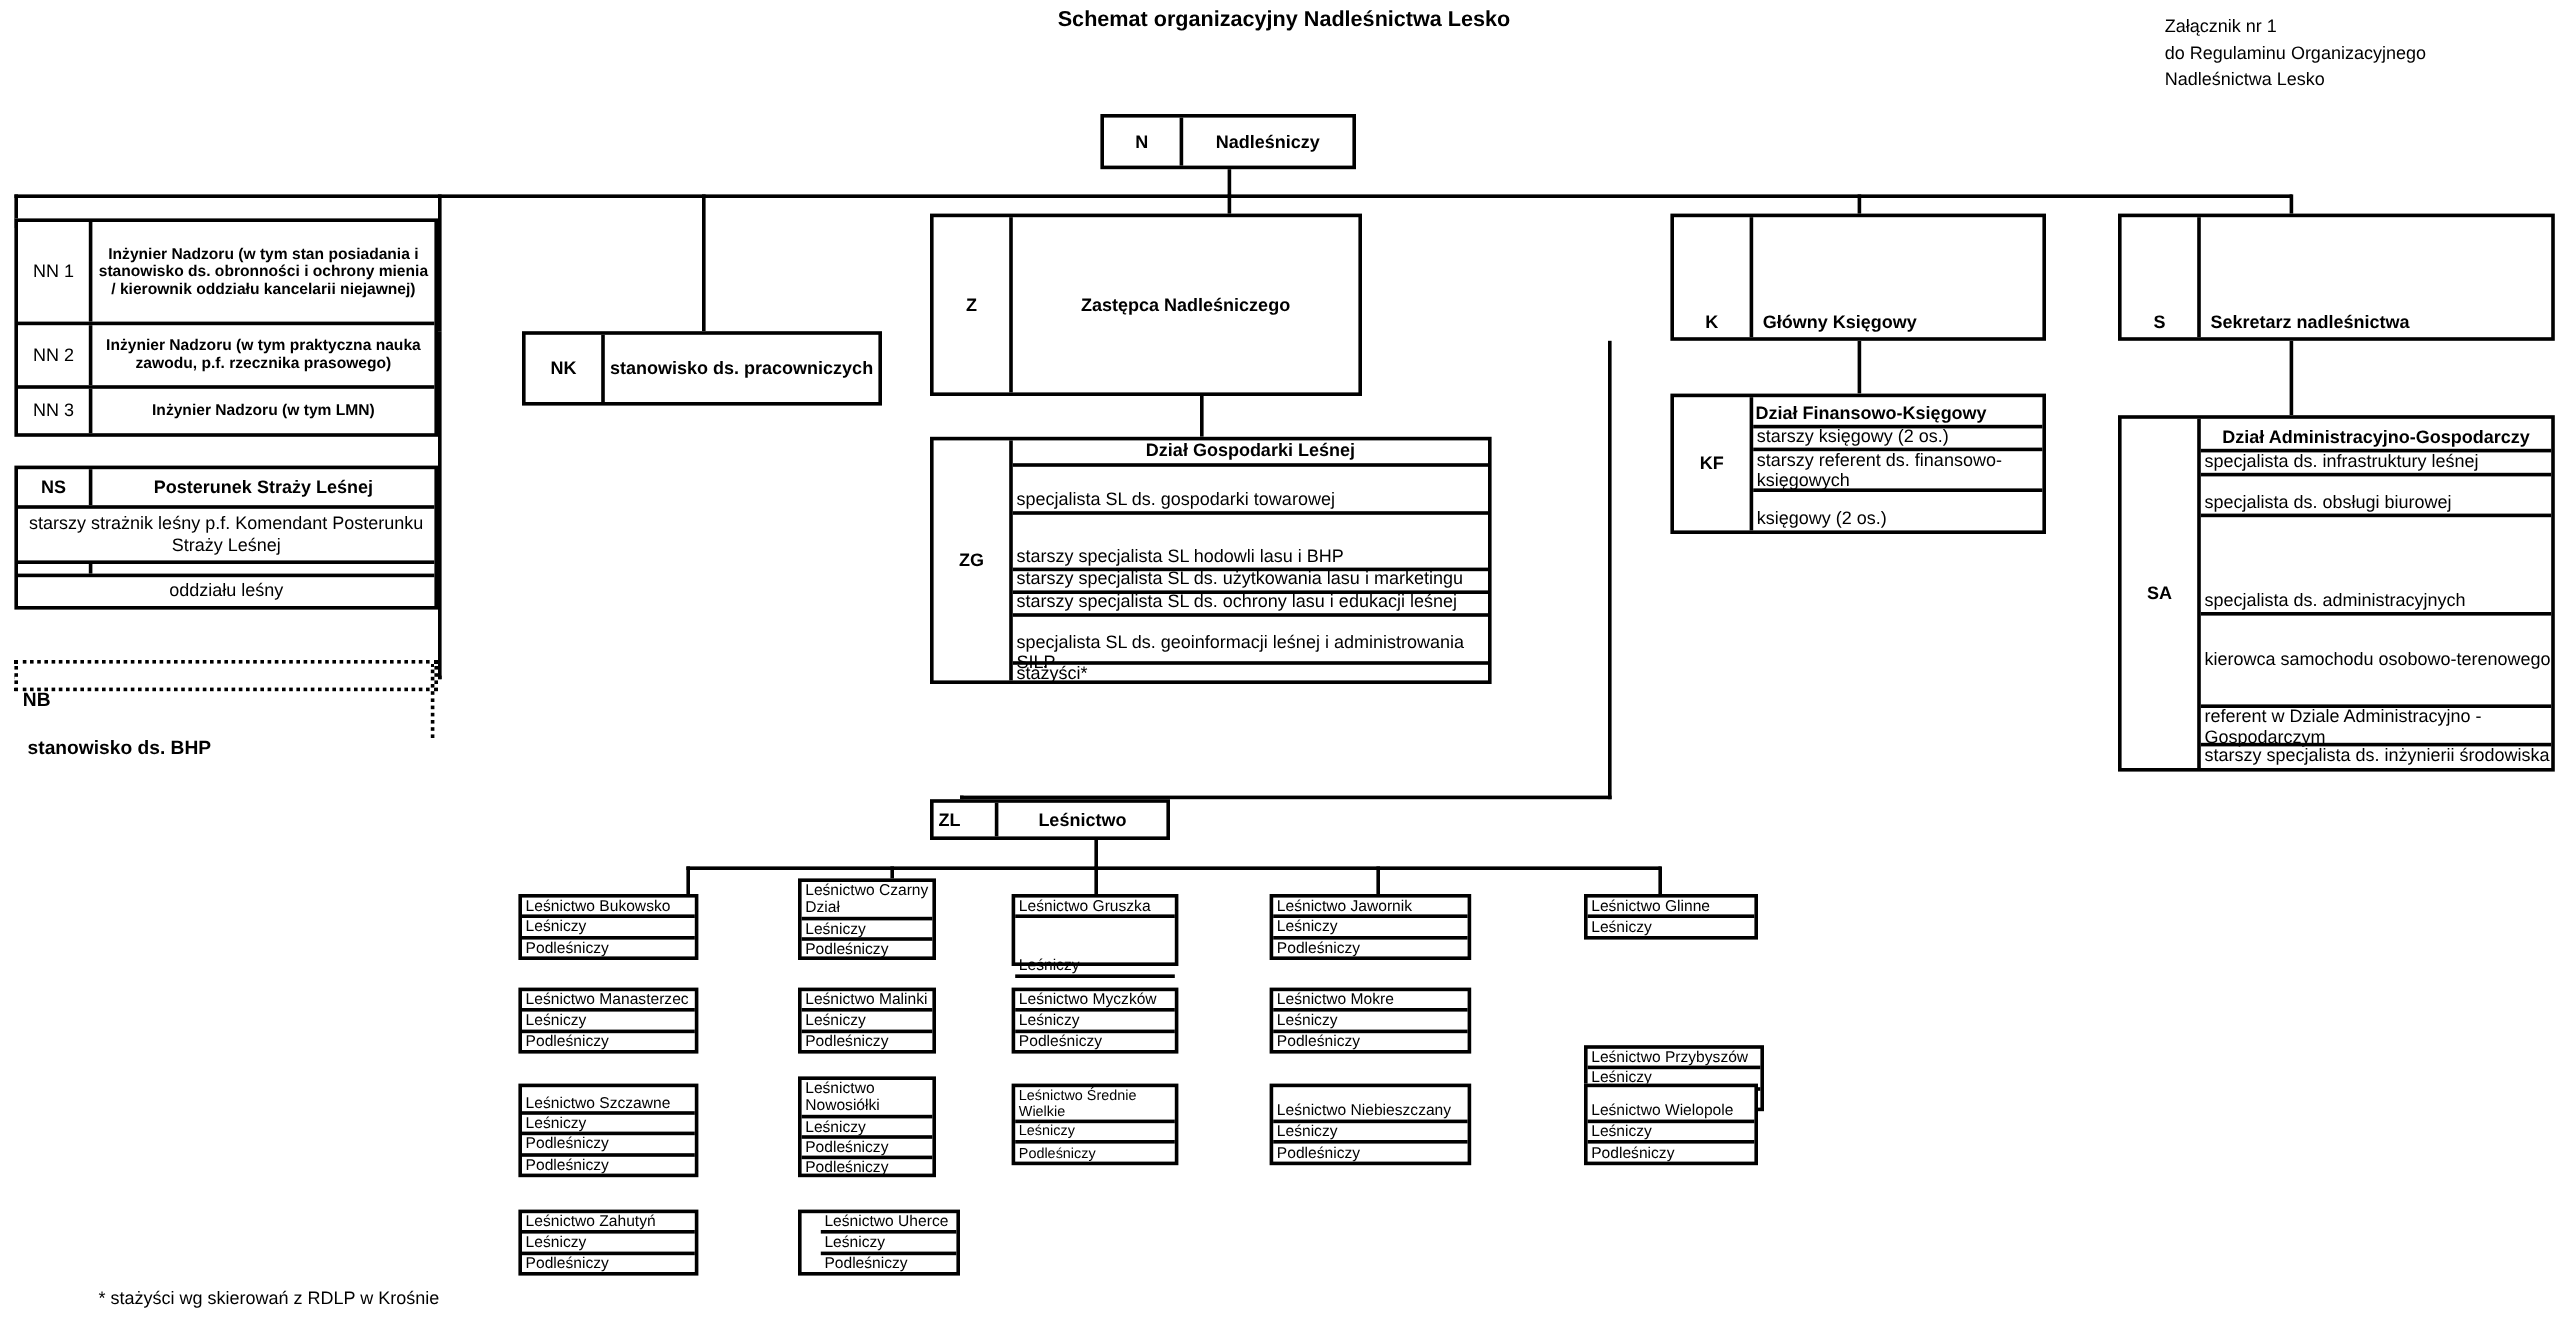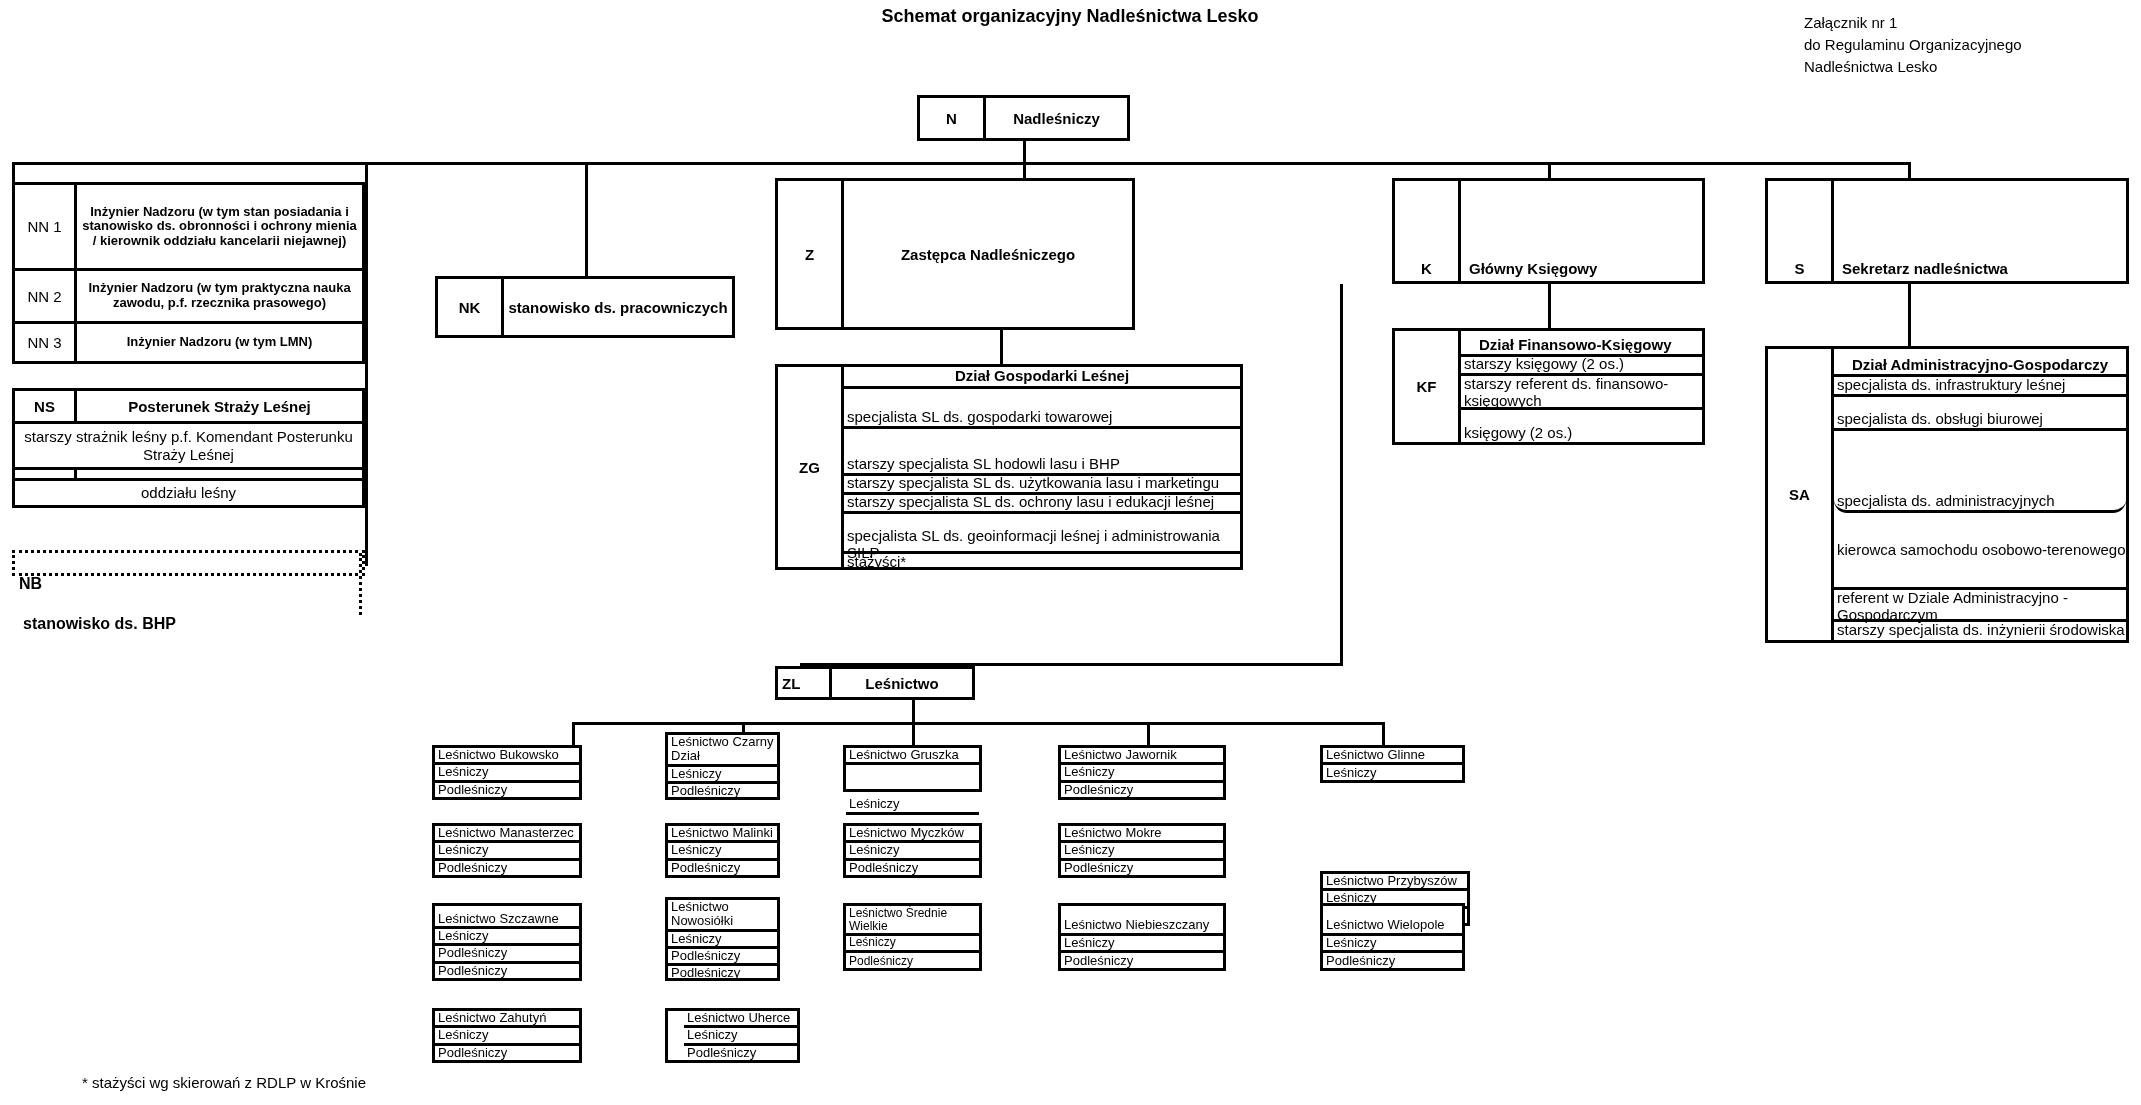--- a/index.html
+++ b/index.html
@@ -215,39 +215,39 @@
   </div>
 
   <div class="rowbox" style="left:1392px;top:178px;width:313px;height:106px;">
     <div class="code-cell" style="flex-basis:66px;align-items:flex-end;padding-bottom:4px;">K</div>
     <div class="title-cell" style="align-items:flex-end;padding-bottom:4px;">Główny Księgowy</div>
   </div>
 
   <div class="unit" style="left:1392px;top:328px;width:313px;height:117px;">
     <div class="codecol" style="flex-basis:66px;">KF</div>
     <div class="listcol">
-      <div class="hdr" style="height:26px;justify-content:flex-start;padding-left:18px;align-items:flex-end;">Dział Finansowo-Księgowy</div>
+      <div class="hdr" style="height:26px;justify-content:flex-start;padding-left:2px;align-items:flex-end;">Dział Finansowo-Księgowy</div>
       <div style="height:19px;">starszy księgowy (2 os.)</div>
       <div style="height:34px;align-items:flex-start;">starszy referent ds. finansowo-księgowych</div>
       <div style="height:32px;">księgowy (2 os.)</div>
     </div>
   </div>
 
   <div class="rowbox" style="left:1765px;top:178px;width:364px;height:106px;">
     <div class="code-cell" style="flex-basis:66px;align-items:flex-end;padding-bottom:4px;">S</div>
     <div class="title-cell" style="align-items:flex-end;padding-bottom:4px;">Sekretarz nadleśnictwa</div>
   </div>
 
   <div class="unit" style="left:1765px;top:346px;width:364px;height:297px;">
     <div class="codecol" style="flex-basis:66px;">SA</div>
     <div class="listcol">
       <div class="hdr" style="height:28px;align-items:flex-end;">Dział Administracyjno-Gospodarczy</div>
       <div style="height:20px;">specjalista ds. infrastruktury leśnej</div>
       <div style="height:35px;">specjalista ds. obsługi biurowej</div>
-      <div style="height:83px;border-radius:13px;">specjalista ds. administracyjnych</div>
+      <div style="height:83px;">specjalista ds. administracyjnych</div>
       <div style="height:78px;align-items:center;">kierowca samochodu osobowo-terenowego</div>
       <div style="height:32px;align-items:flex-start;">referent w Dziale Administracyjno - Gospodarczym</div>
       <div style="height:18px;align-items:flex-start;">starszy specjalista ds. inżynierii środowiska</div>
     </div>
   </div>
 
   <div class="rowbox" style="left:775px;top:666px;width:200px;height:34px;">
     <div class="code-cell" style="flex-basis:54px;justify-content:flex-start;padding-left:4px;">ZL</div>
     <div class="title-cell center">Leśnictwo</div>
   </div>
@@ -289,21 +289,21 @@
     <div style="height:18px;">Leśniczy</div>
     <div style="height:18px;">Podleśniczy</div>
     <div style="height:17px;">Podleśniczy</div>
   </div>
   <div class="les" style="left:665px;top:1008px;width:135px;height:55px;padding-left:16px;">
     <div class="nm" style="height:20px;">Leśnictwo Uherce</div>
     <div style="height:18px;">Leśniczy</div>
     <div style="height:17px;">Podleśniczy</div>
   </div>
 
-  <div class="les" style="left:843px;top:745px;width:139px;height:47px;gap:32px;">
+  <div class="les" style="left:843px;top:745px;width:139px;height:60px;gap:32px;">
     <div class="nm" style="height:26px;">Leśnictwo Gruszka</div>
     <div style="height:18px;">Leśniczy</div>
     <div style="height:17px;">Podleśniczy</div>
   </div>
   <div class="les" style="left:843px;top:823px;width:139px;height:55px;">
     <div class="nm" style="height:20px;">Leśnictwo Myczków</div>
     <div style="height:18px;">Leśniczy</div>
     <div style="height:17px;">Podleśniczy</div>
   </div>
   <div class="les small" style="left:843px;top:903px;width:139px;height:68px;">

